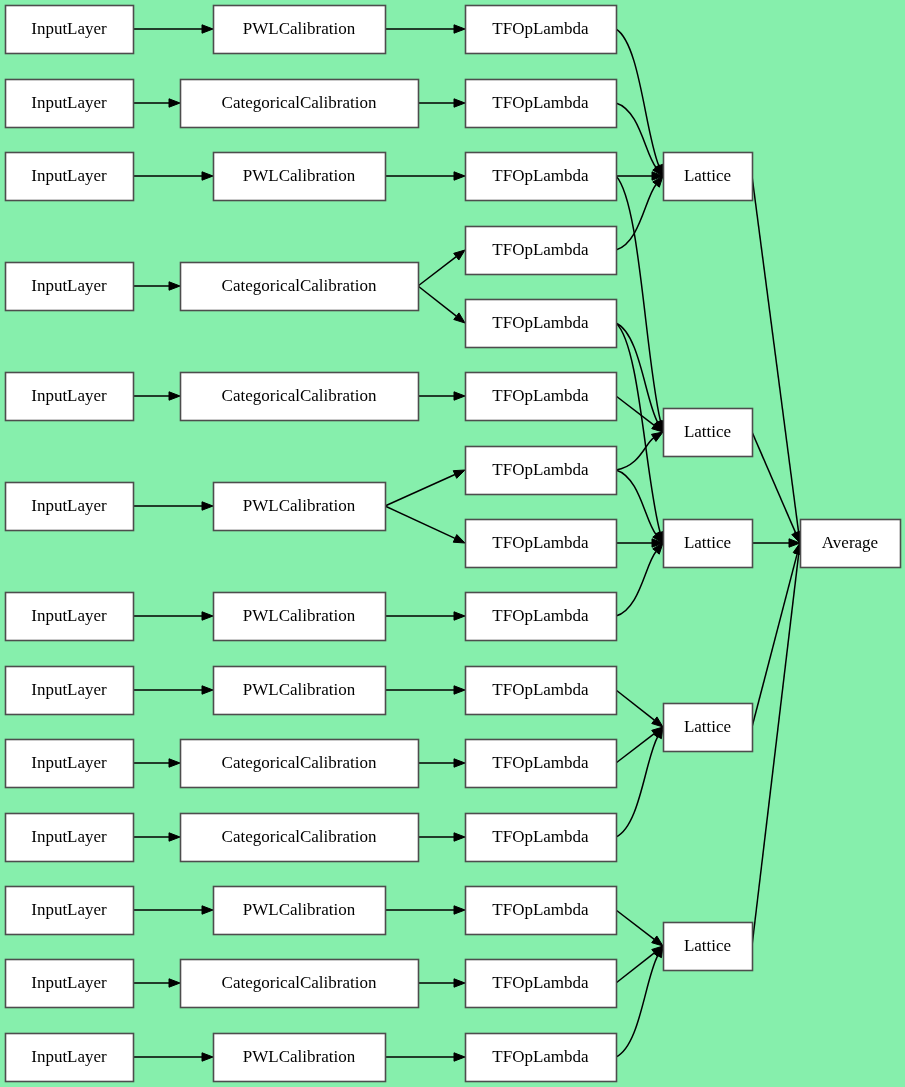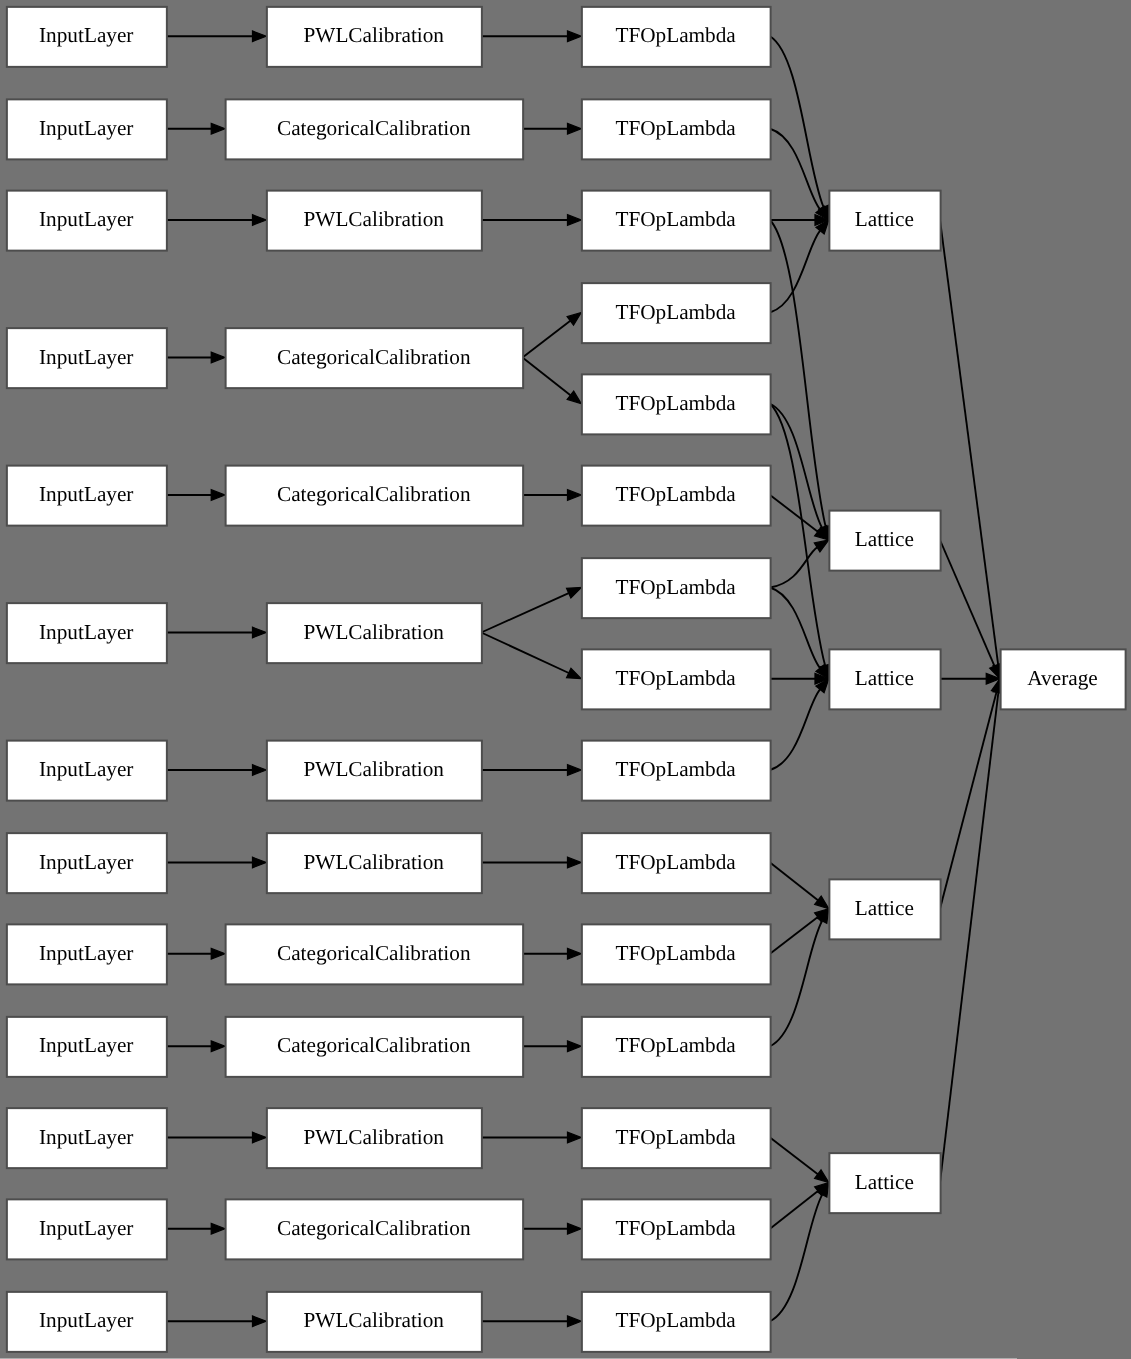--- a/index.html
+++ b/index.html
@@ -4,21 +4,21 @@
 <style>
   html, body {
     margin: 0;
     padding: 0;
     background: #ffffff;
   }
   #graph-root {
     position: relative;
     width: 905px;
     height: 1087px;
-    background: #737373;
+    background: #86efac;
     font-family: "Liberation Serif", "DejaVu Serif", serif;
     overflow: hidden;
   }
   #graph-svg {
     position: absolute;
     top: 0;
     left: 0;
     width: 905px;
     height: 1087px;
   }

